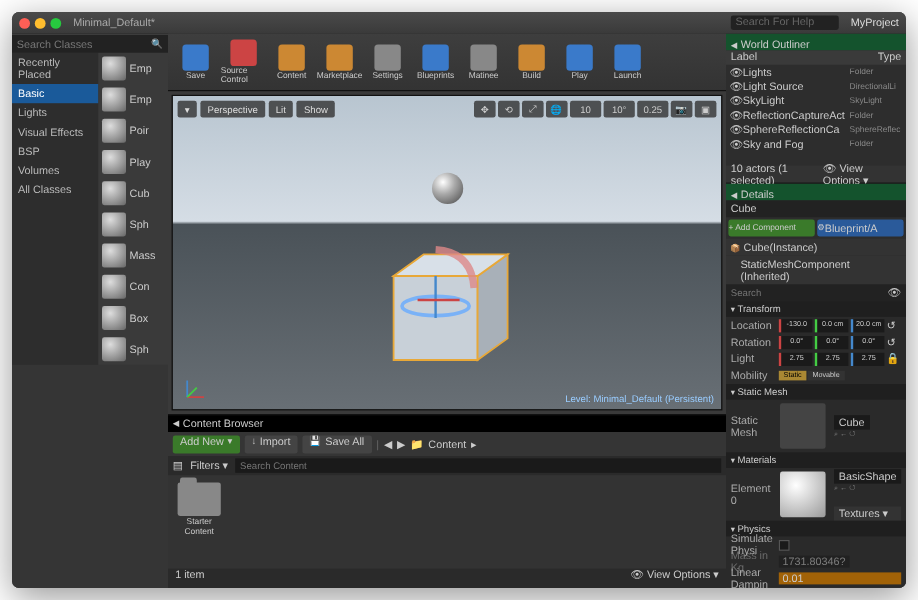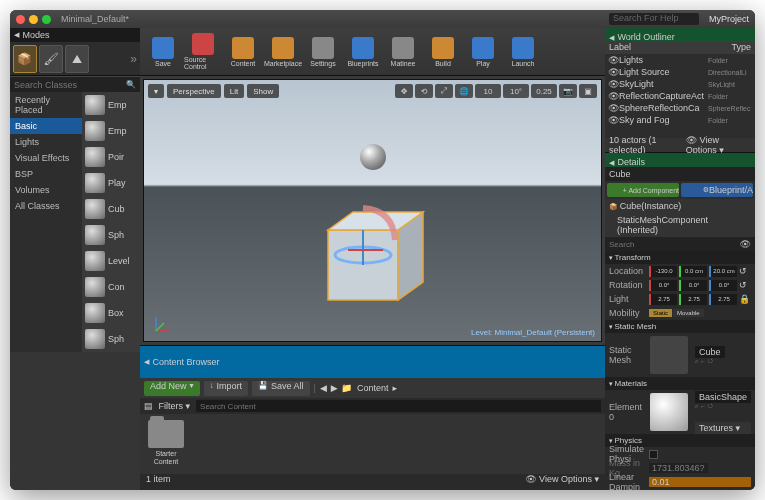--- a/index.html
+++ b/index.html
@@ -38,21 +38,21 @@
 .vp-top{position:absolute;top:4px;left:4px;right:4px;display:flex;gap:3px;align-items:center}
 .vp-pill{height:14px;padding:0 6px;background:rgba(50,50,50,.8);border-radius:2px;display:flex;align-items:center;font-size:8px;color:#ddd}
 .vp-right-tools{position:absolute;top:4px;right:4px;display:flex;gap:2px}
 .vp-rt{width:18px;height:14px;background:rgba(50,50,50,.8);border-radius:2px;display:flex;align-items:center;justify-content:center;font-size:8px}
 .vp-rt.wide{width:26px}
 .vp-status{position:absolute;bottom:4px;right:6px;font-size:8px;color:#9cf}
 .vp-axis{position:absolute;bottom:6px;left:8px;width:24px;height:24px}
 .sphere{position:absolute;top:64px;left:50%;transform:translateX(-50%);width:26px;height:26px;border-radius:50%;background:radial-gradient(circle at 35% 30%,#fff,#aaa 40%,#444)}
 .cube3d{position:absolute;top:120px;left:50%;transform:translateX(-50%);width:140px;height:130px}
 .cb{height:145px;background:#2d2d2d;display:flex;flex-direction:column;border-top:1px solid #111}
-.cb-hdr{height:32px;background:#0369a1;display:flex;align-items:center;padding:0 4px;gap:3px}
+.cb-hdr{height:14px;background:#000000;display:flex;align-items:center;padding:0 4px;gap:3px}
 .cb-hdr::before{content:"◀";font-size:7px}
 .cb-tools{height:20px;display:flex;align-items:center;padding:0 4px;gap:4px;background:#353535}
 .cb-btn{height:15px;padding:0 6px;background:#444;border-radius:2px;display:flex;gap:3px;font-size:8px}
 .cb-btn.green{background:#3a7a2a}
 .cb-path{height:16px;background:#2a2a2a;display:flex;align-items:center;padding:0 4px;gap:6px}
 .cb-body{flex:1;background:#333;padding:6px;display:flex;gap:8px}
 .folder{width:40px;display:flex;flex-direction:column;align-items:center;gap:2px}
 .folder-ico{width:36px;height:28px;background:#888;border-radius:2px;position:relative}
 .folder-ico::before{content:"";position:absolute;top:-4px;left:2px;width:14px;height:5px;background:#888;border-radius:2px 2px 0 0}
 .cb-foot{height:16px;background:#2a2a2a;display:flex;padding:0 6px}
@@ -66,21 +66,21 @@
 .ol-hdr span:first-child{flex:1}
 .ol-list{flex:1;overflow:hidden}
 .ol-row{height:12px;display:flex;align-items:center;padding:0 3px;gap:3px;font-size:7px}
 .ol-eye{width:8px}
 .ol-lbl{flex:1;overflow:hidden;white-space:nowrap}
 .ol-type{color:#888;width:44px;overflow:hidden;white-space:nowrap;font-size:7px}
 .ol-foot{height:14px;background:#333;display:flex;align-items:center;padding:0 4px;font-size:7px}
 .details{flex:1;display:flex;flex-direction:column;overflow:hidden}
 .dt-name{height:14px;background:#222;padding:0 4px;display:flex;align-items:center}
 .dt-btns{height:18px;display:flex;gap:2px;padding:2px}
-.dt-btn{flex:1;display:flex;align-items:center;justify-content:flex-end;font-size:7px;border-radius:2px}
+.dt-btn{flex:1;display:flex;align-items:center;justify-content:flex-start;font-size:7px;border-radius:2px}
 .dt-btn.g{background:#3a7a2a}.dt-btn.b{background:#2a5a9a}
 .dt-comp{padding:2px 4px;font-size:7px;background:#333}
 .dt-sect{background:#2a2a2a}
 .dt-sect-h{height:13px;background:#1f1f1f;padding:0 4px;display:flex;align-items:center;font-size:8px}
 .dt-sect-h::before{content:"▾ ";font-size:7px;margin-right:2px}
 .dt-row{display:flex;align-items:center;height:14px;padding:0 4px;gap:2px;font-size:7px}
 .dt-row-lbl{width:38px;color:#aaa}
 .dt-num{width:28px;height:11px;background:#1a1a1a;border-left:2px solid;display:flex;align-items:center;justify-content:center;font-size:6px}
 .dt-num.x{border-color:#c44}.dt-num.y{border-color:#4c4}.dt-num.z{border-color:#48c}
 .dt-mob{display:flex;gap:1px}
@@ -98,31 +98,20 @@
   <div class="tl-dot tl-y"></div>
   <div class="tl-dot tl-g"></div>
   <span class="tl-title">Minimal_Default*</span>
   <div class="tl-search">Search For Help</div>
   <span class="tl-proj">MyProject</span>
  </div>
 
  <div class="main">
 
   <div class="leftcol">
-   <div class="modes">
-    <div class="modes-hdr">
-            <span>Modes</span>
-          </div>
-    <div class="modes-tabs">
-     <div class="mode-tab active">📦</div>
-     <div class="mode-tab">🖌</div>
-     <div class="mode-tab">⛰</div>
-     <span class="chev">»</span>
-    </div>
-   </div>
    <div class="srch">Search Classes</div>
    <div class="catrow">
     <div class="catlist" id="cats">
             <div>Recently Placed</div>
             <div class="sel">Basic</div>
             <div>Lights</div>
             <div>Visual Effects</div>
             <div>BSP</div>
             <div>Volumes</div>
             <div>All Classes</div>
@@ -147,21 +136,21 @@
             <div class="prim">
               <div class="prim-ico"></div>
               <span>Cub</span>
             </div>
             <div class="prim">
               <div class="prim-ico"></div>
               <span>Sph</span>
             </div>
             <div class="prim">
               <div class="prim-ico"></div>
-              <span>Level</span>
+              <span>Mass</span>
             </div>
             <div class="prim">
               <div class="prim-ico"></div>
               <span>Con</span>
             </div>
             <div class="prim">
               <div class="prim-ico"></div>
               <span>Box</span>
             </div>
             <div class="prim">

